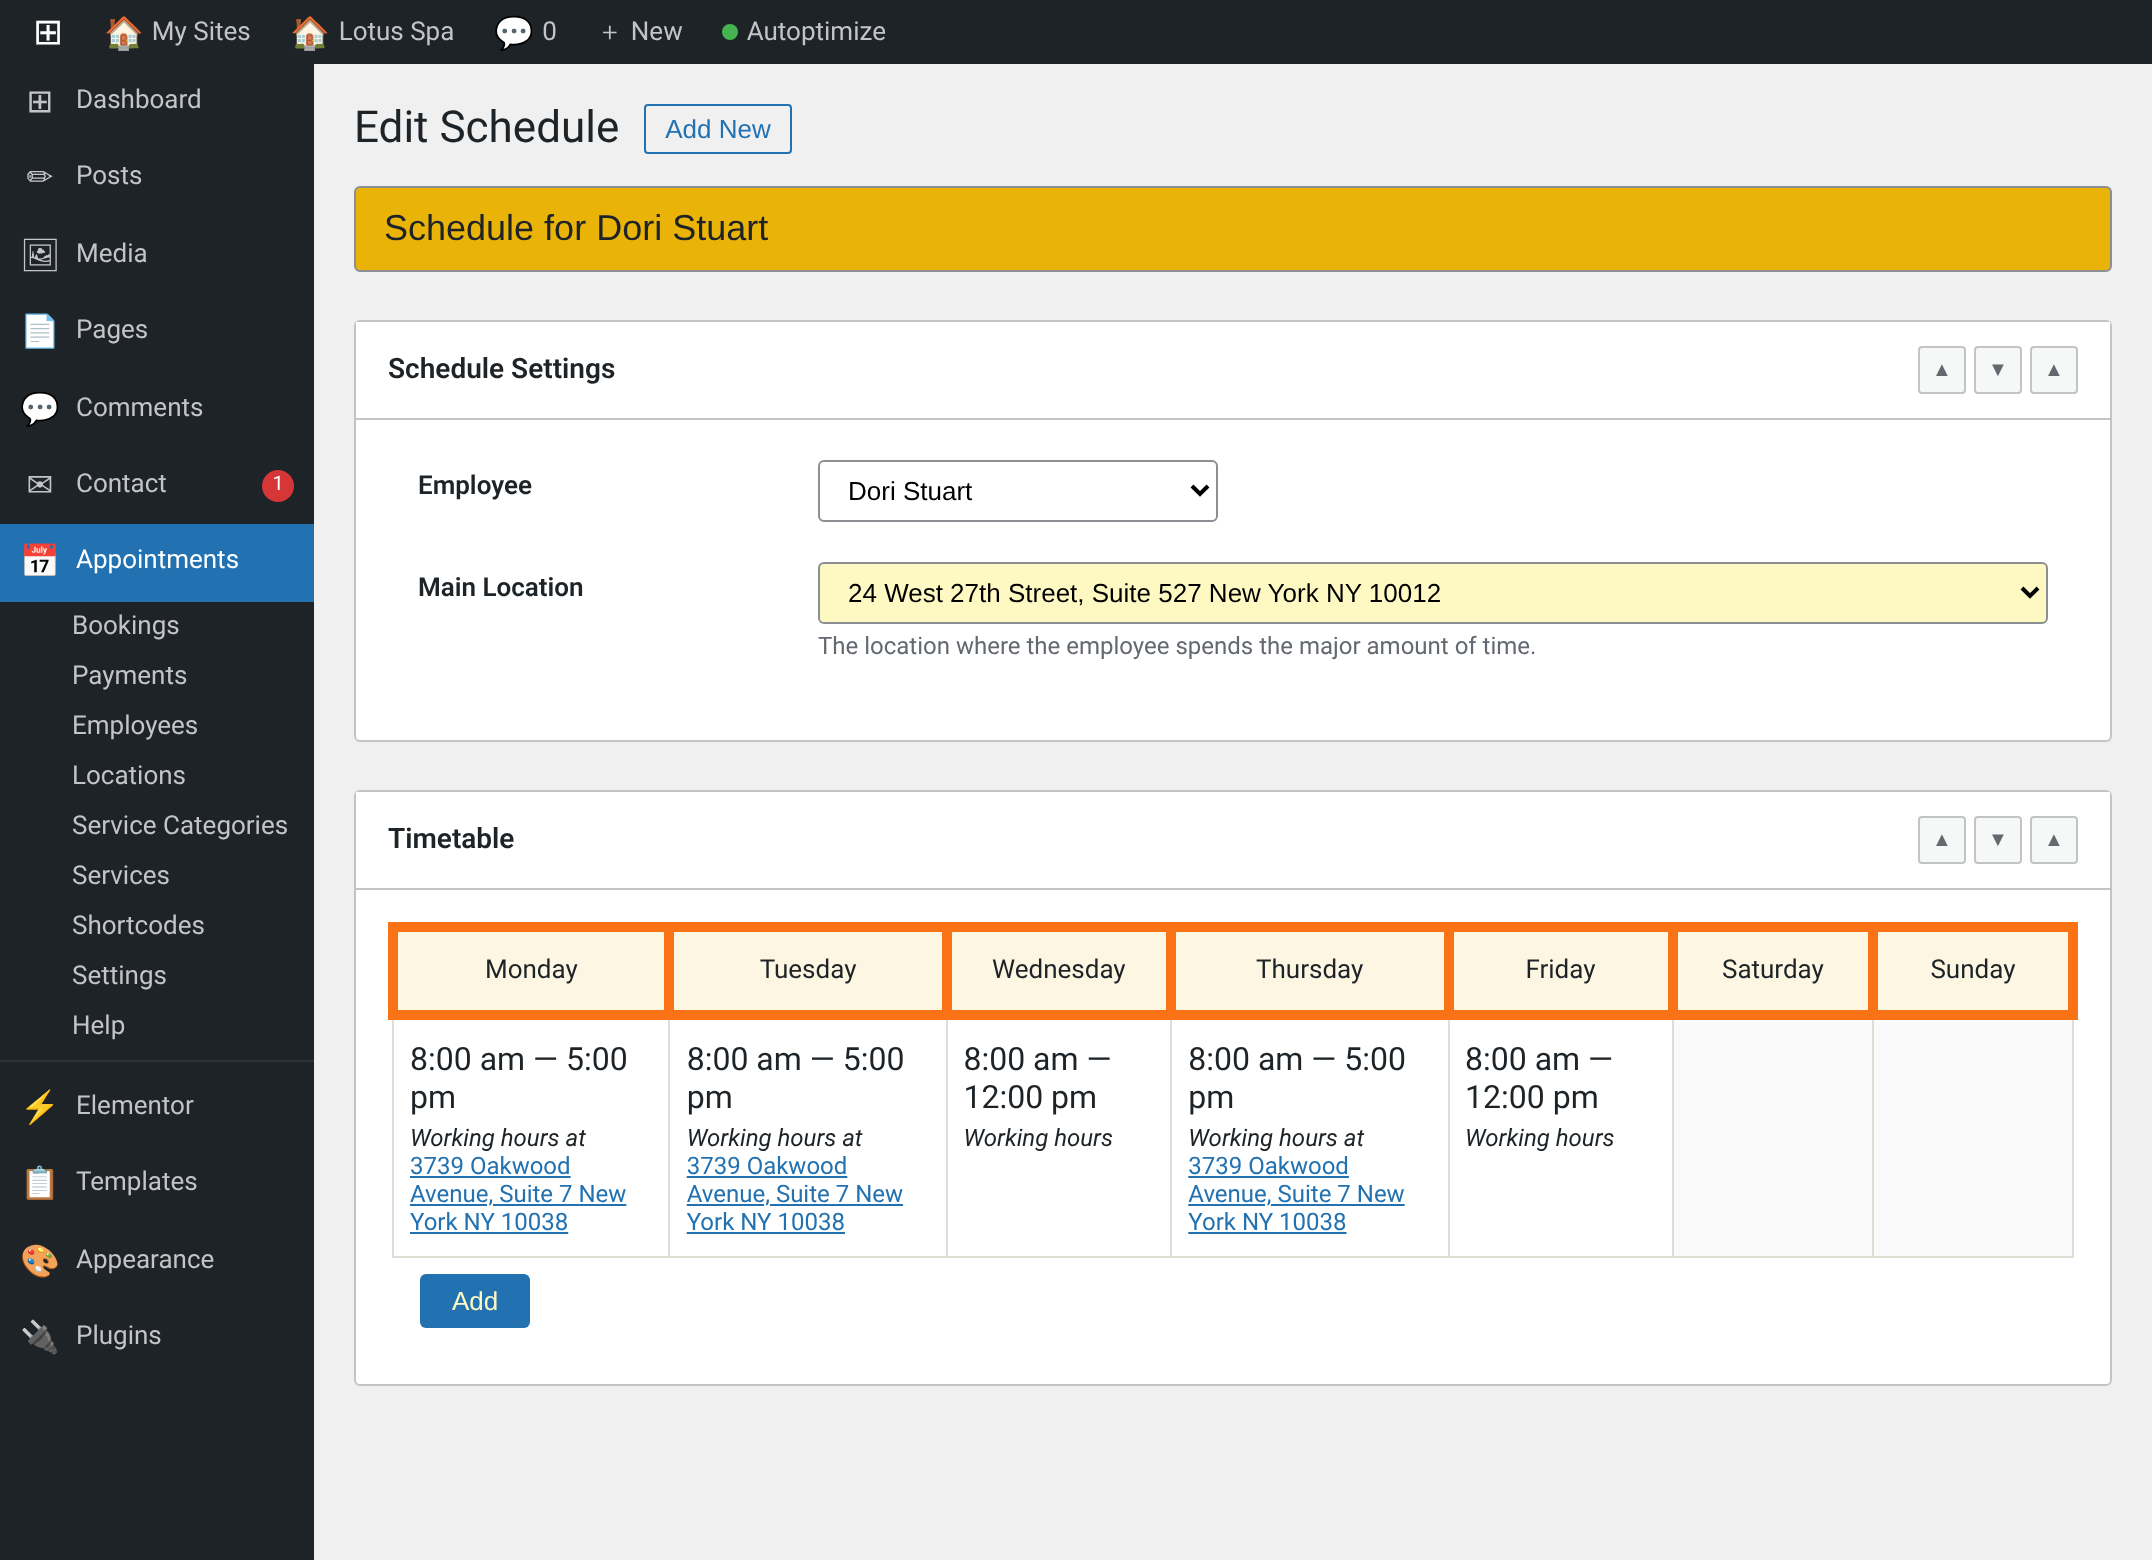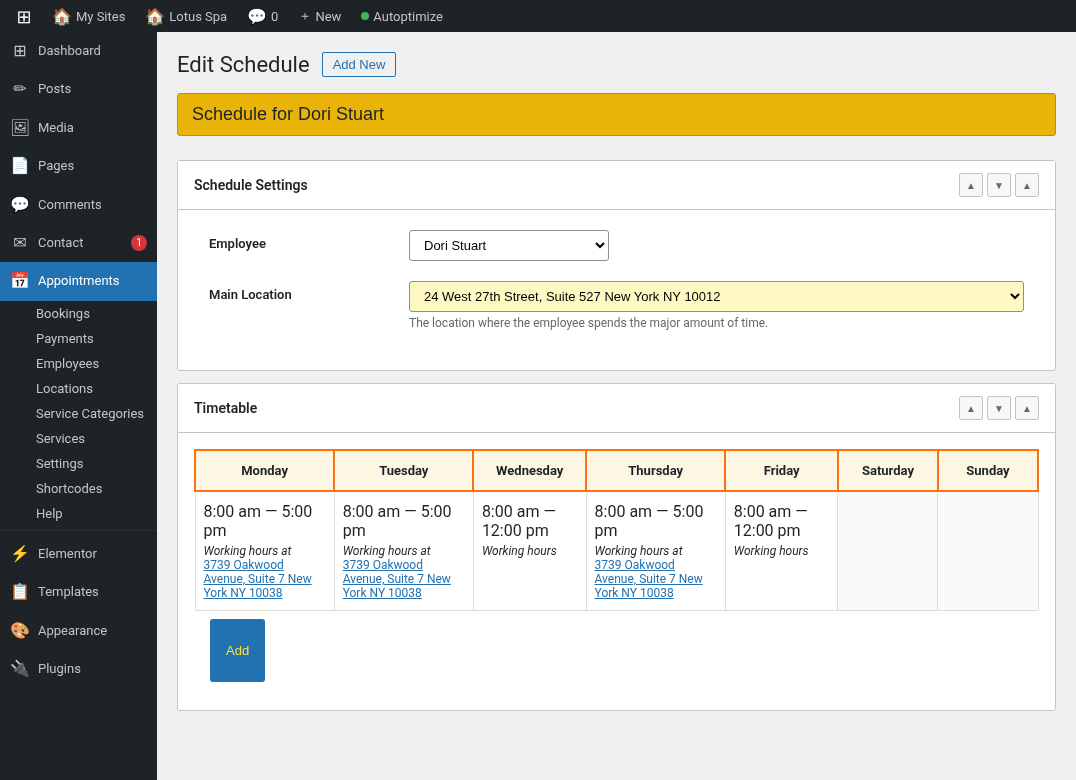--- a/index.html
+++ b/index.html
@@ -115,21 +115,21 @@
       background: #eab308;
       margin-bottom: 24px;
       color: #1d2327;
     }
 
     
     .section-card {
       background: #fff;
       border: 1px solid #c3c4c7;
       border-radius: 3px;
-      margin-bottom: 12px;
+      margin-bottom: 24px;
     }
     .section-header {
       display: flex;
       align-items: center;
       padding: 12px 16px;
       border-bottom: 1px solid #c3c4c7;
       background: #fff;
     }
     .section-title {
       font-size: 14px;
@@ -196,44 +196,44 @@
 
     
     .timetable-section { padding: 16px; }
     .timetable {
       width: 100%;
       border-collapse: collapse;
       font-size: 12px;
     }
     .timetable th {
       background: #fdf6e3;
-      font-weight: 700;
+      font-weight: 400;
       font-size: 13px;
       text-align: center;
       padding: 12px 8px;
-      border: 2px solid #f97316;
+      border: 5px solid #f97316;
       color: #1d2327;
     }
     .timetable td {
       border: 1px solid #e0ddd5;
       padding: 10px 8px;
       vertical-align: top;
       min-width: 100px;
     }
     .timetable td.empty { background: #fafafa; }
     .cell-time { color: #1d2327; font-size: 16px; }
     .cell-working { font-style: italic; color: #1d2327; margin-top: 4px; }
     .cell-link { color: #2271b1; text-decoration: underline; cursor: pointer; }
 
     
     .btn-add {
       background: #2271b1;
-      color: #fde047;
+      color: #fef9c3;
       border: none;
-      padding: 24px 16px;
+      padding: 6px 16px;
       border-radius: 3px;
       font-size: 13px;
       cursor: pointer;
       margin: 8px 0 12px 16px;
     }
   </style>
 </head>
 <body>
 
 <div id="admin-bar">
@@ -294,22 +294,22 @@
       <span class="s-icon">📅</span>
       <span class="s-label">Appointments</span>
     </div>
 
     <div class="sidebar-sub-item">Bookings</div>
     <div class="sidebar-sub-item">Payments</div>
     <div class="sidebar-sub-item">Employees</div>
     <div class="sidebar-sub-item">Locations</div>
     <div class="sidebar-sub-item">Service Categories</div>
     <div class="sidebar-sub-item">Services</div>
+    <div class="sidebar-sub-item">Shortcodes</div>
     <div class="sidebar-sub-item">Settings</div>
-    <div class="sidebar-sub-item">Shortcodes</div>
     <div class="sidebar-sub-item">Help</div>
     <div class="sidebar-divider"></div>
     <div class="sidebar-item">
       <span class="s-icon">⚡</span>
       <span class="s-label">Elementor</span>
     </div>
     <div class="sidebar-item">
       <span class="s-icon">📋</span>
       <span class="s-label">Templates</span>
     </div>

